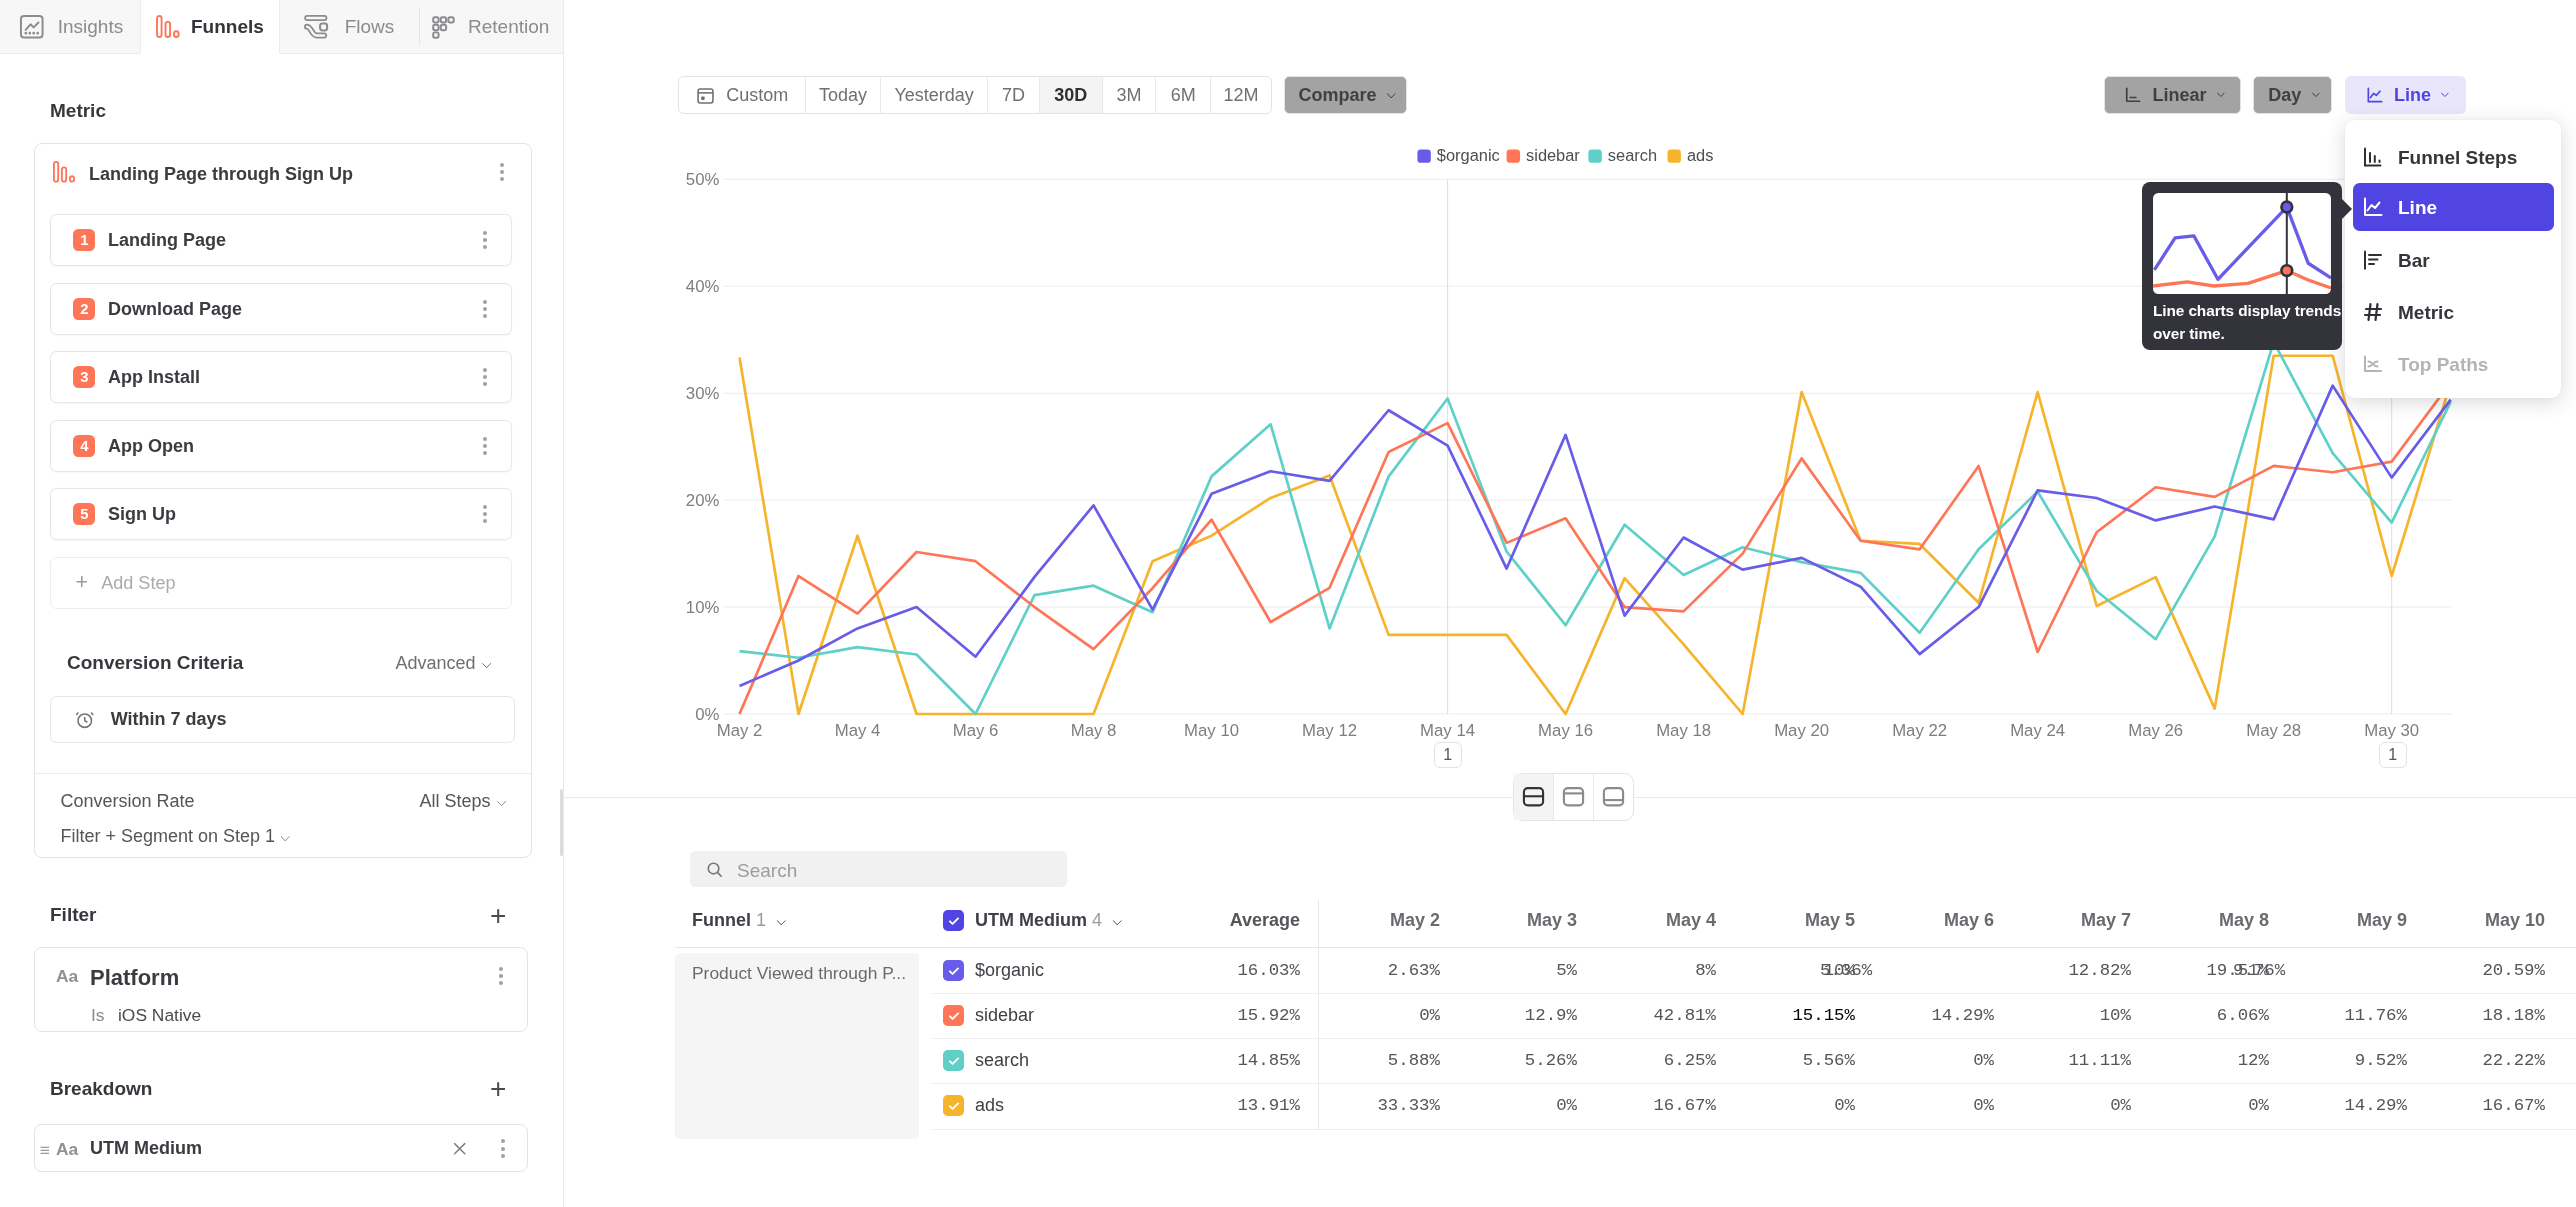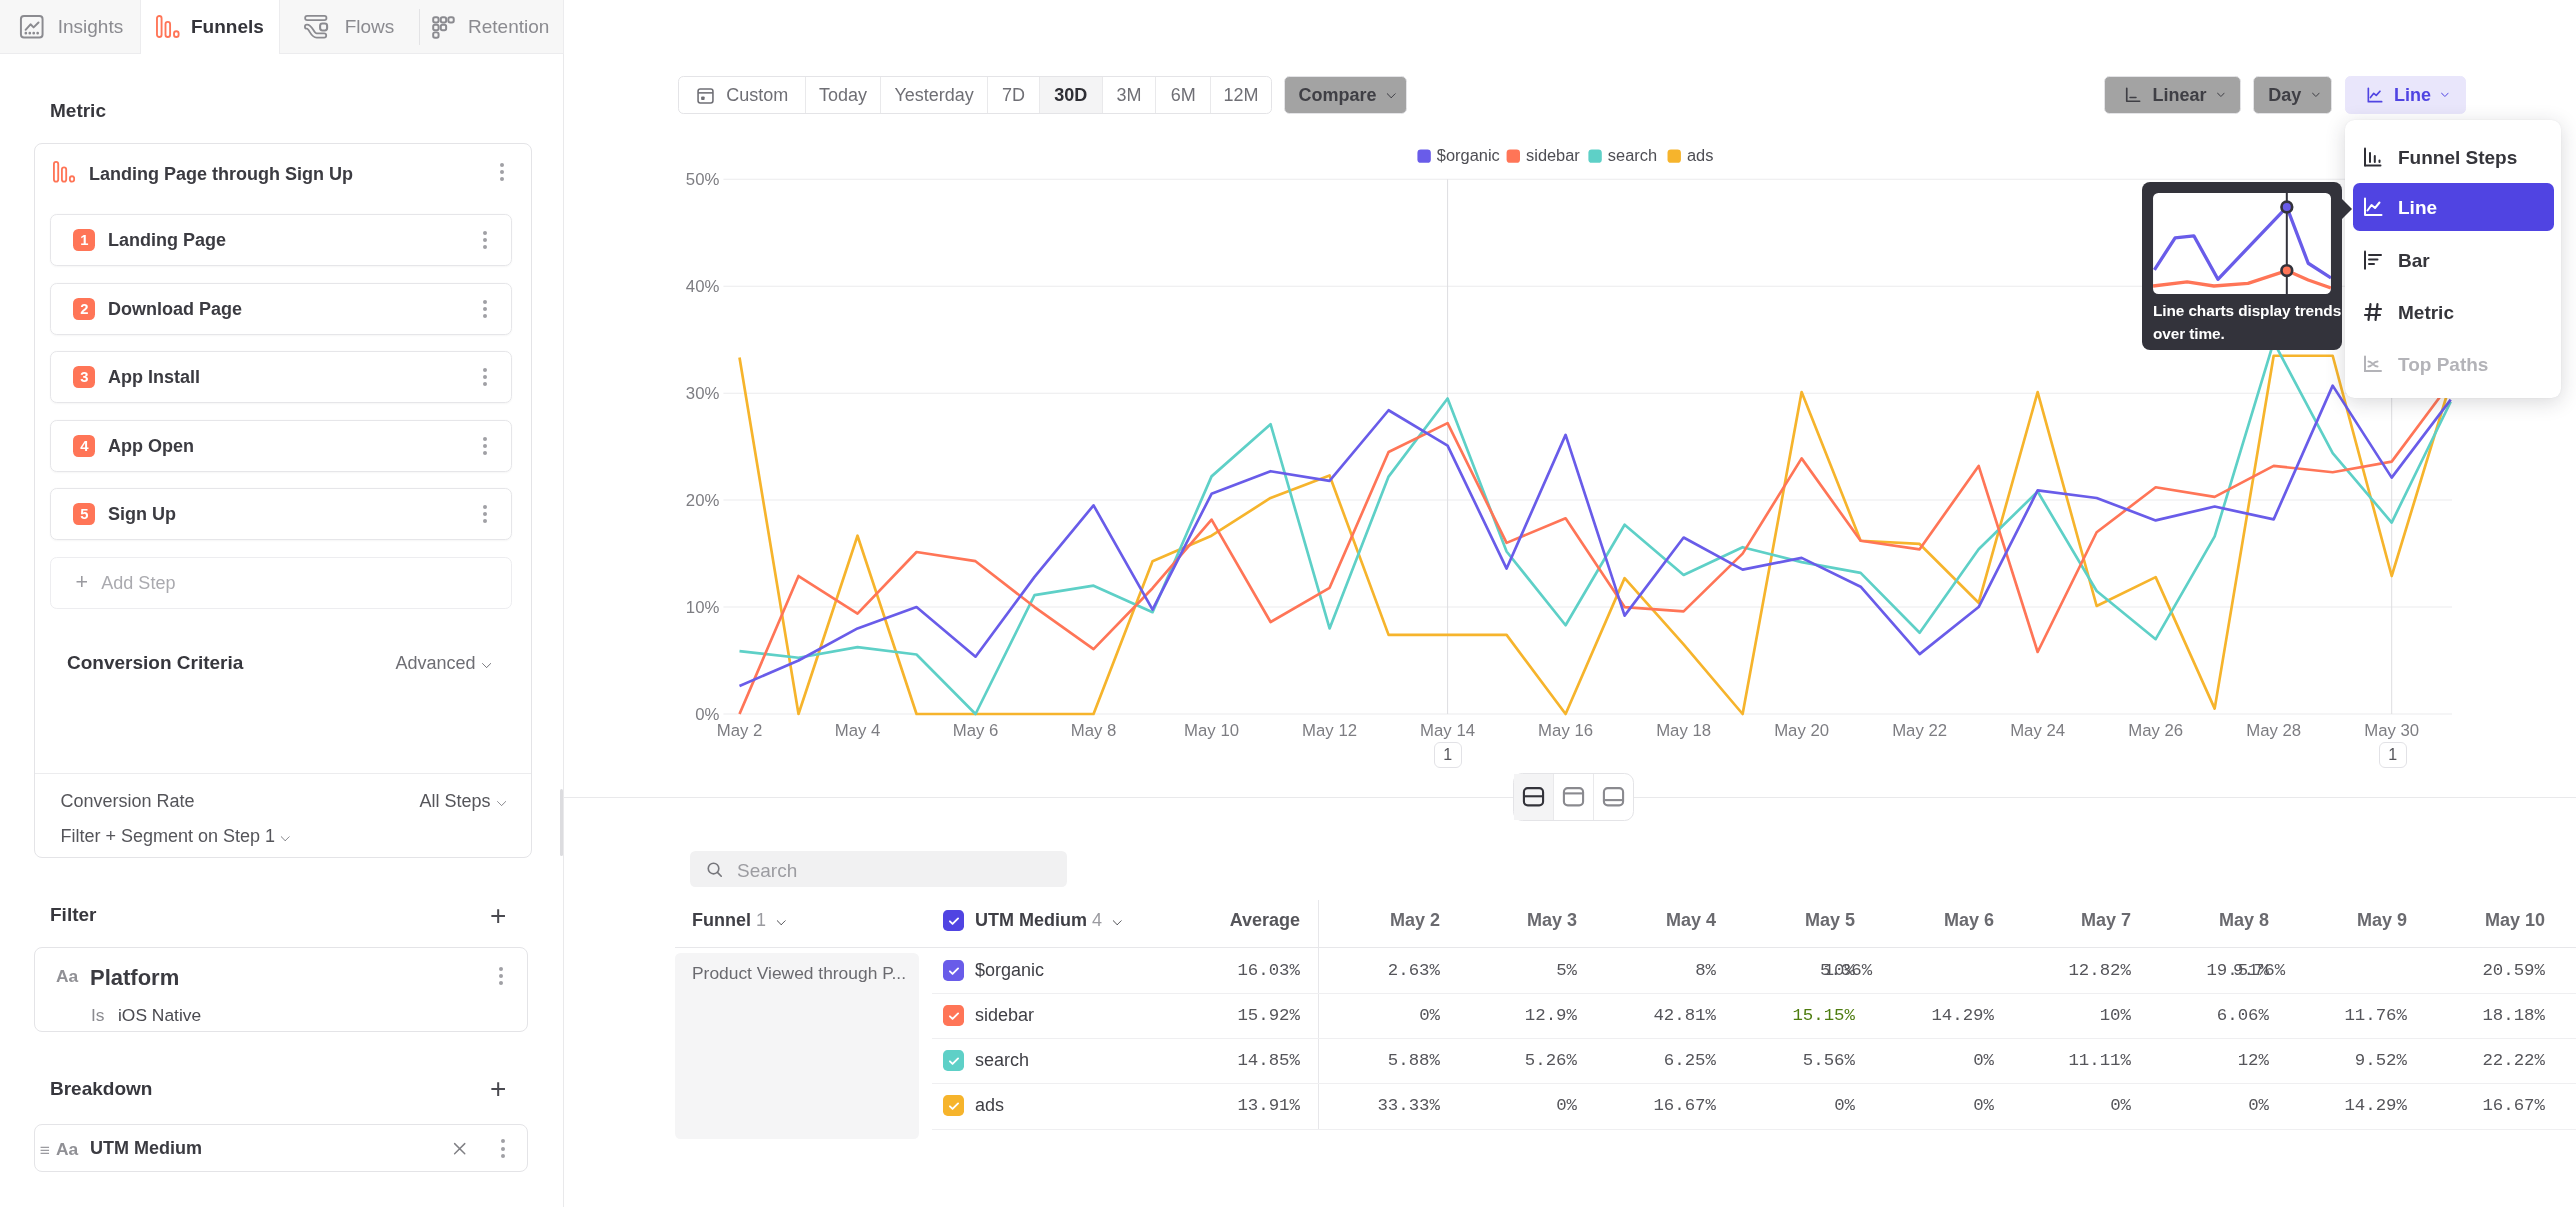--- a/index.html
+++ b/index.html
@@ -128,20 +128,28 @@
       </span>
     </div>
 
   <div class="step" style="top:413px;border:0.7px solid #ededf0;box-shadow:none;color:#aaaaaf;font-size:18px;">
     <span style="margin-left:24px;font-size:21.5px;color:#9b9ba0;line-height:13.4px;">+</span>
       <span style="margin-left:13.4px;">Add Step</span>
   </div>
 
   <div style="position:absolute;left:32px;top:508px;font-size:19px;font-weight:700;color:#37373d;">Conversion Criteria</div>
   <div style="position:absolute;right:43px;top:509px;font-size:18px;color:#6e6e74;">Advanced <span class="chev" style="width:7.4px;height:7.4px;border-width:1.3px;"></span></div>
+  <div style="position:absolute;left:15.4px;top:552px;width:465px;height:47px;border:0.7px solid #e6e6e9;border-radius:6.7px;display:flex;align-items:center;">
+    <svg style="margin-left:23px;" width="21.5" height="21.5" viewBox="0 0 24 24" fill="none" stroke="#737379" stroke-width="1.7" stroke-linecap="round">
+        <circle cx="12" cy="13" r="7.5"></circle>
+        <path d="M12 9.5V13l2.3 1.5"></path>
+        <path d="M4.5 4.5L3 6M19.5 4.5L21 6"></path>
+      </svg>
+    <span style="margin-left:14.8px;font-size:18px;font-weight:700;color:#3b3b41;">Within 7 days</span>
+  </div>
   <div style="position:absolute;left:0;top:629px;width:100%;height:0.7px;background:#ececee;"></div>
   <div style="position:absolute;left:25.5px;top:647px;font-size:18px;color:#55555a;">Conversion Rate</div>
   <div style="position:absolute;right:28px;top:647px;font-size:18px;color:#55555a;">All Steps <span class="chev" style="width:7.4px;height:7.4px;border-width:1.3px;color:#85858a;"></span></div>
   <div style="position:absolute;left:25.5px;top:682px;font-size:18px;color:#55555a;">Filter + Segment on Step 1 <span class="chev" style="width:6.7px;height:6.7px;border-width:1.3px;color:#85858a;"></span></div>
 </div>
 
 <div class="h-label" style="left:50px;top:904px;">Filter</div>
 <div style="position:absolute;left:490px;top:900px;font-size:28px;font-weight:400;color:#4a4a50;">+</div>
 <div class="card" style="left:34px;top:947px;width:494px;height:85px;">
   <div style="position:absolute;left:21px;top:18px;font-size:17.4px;font-weight:700;color:#909095;">Aa</div>
@@ -321,21 +329,21 @@
 <div class="cbx abs" style="left:943px;top:1005px;background:#ff7557;">
     <svg viewBox="0 0 24 24" fill="none" stroke="#fff" stroke-width="3.2" stroke-linecap="round" stroke-linejoin="round">
       <path d="M5 12.5l4.5 4.5L19 7.5"></path>
     </svg>
   </div>
 <div class="abs" style="left:975px;top:1005px;font-size:18px;color:#3f3f45;">sidebar</div>
 <div class="abs mono" style="left:1126px;top:1006px;width:174px;text-align:right;font-size:17.4px;color:#55555a;">15.92%</div>
 <div class="abs mono" style="left:1266px;top:1006px;width:174px;text-align:right;font-size:17.4px;color:#55555a;">0%</div>
 <div class="abs mono" style="left:1403px;top:1006px;width:174px;text-align:right;font-size:17.4px;color:#55555a;">12.9%</div>
 <div class="abs mono" style="left:1542px;top:1006px;width:174px;text-align:right;font-size:17.4px;color:#55555a;">42.81%</div>
-<div class="abs mono" style="left:1681px;top:1006px;width:174px;text-align:right;font-size:17.4px;color:#4d7c0f;">15.15%</div>
+<div class="abs mono" style="left:1681px;top:1006px;width:174px;text-align:right;font-size:17.4px;color:#000000;">15.15%</div>
 <div class="abs mono" style="left:1820px;top:1006px;width:174px;text-align:right;font-size:17.4px;color:#55555a;">14.29%</div>
 <div class="abs mono" style="left:1957px;top:1006px;width:174px;text-align:right;font-size:17.4px;color:#55555a;">10%</div>
 <div class="abs mono" style="left:2095px;top:1006px;width:174px;text-align:right;font-size:17.4px;color:#55555a;">6.06%</div>
 <div class="abs mono" style="left:2233px;top:1006px;width:174px;text-align:right;font-size:17.4px;color:#55555a;">11.76%</div>
 <div class="abs mono" style="left:2371px;top:1006px;width:174px;text-align:right;font-size:17.4px;color:#55555a;">18.18%</div>
 <div class="abs" style="left:932px;top:1038px;width:1644px;height:0.7px;background:#efeff1;"></div>
 <div class="cbx abs" style="left:943px;top:1050px;background:#5ed0c7;">
     <svg viewBox="0 0 24 24" fill="none" stroke="#fff" stroke-width="3.2" stroke-linecap="round" stroke-linejoin="round">
       <path d="M5 12.5l4.5 4.5L19 7.5"></path>
     </svg>

